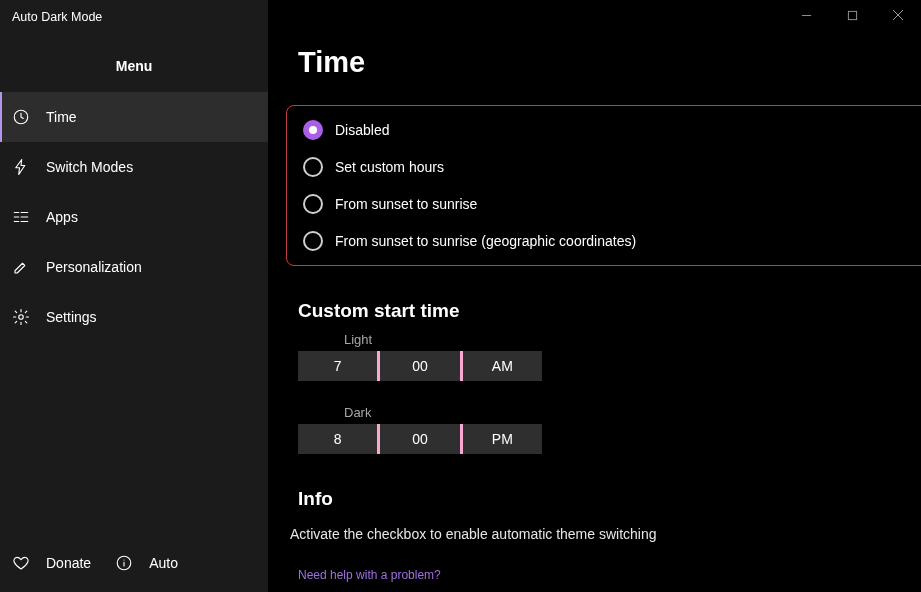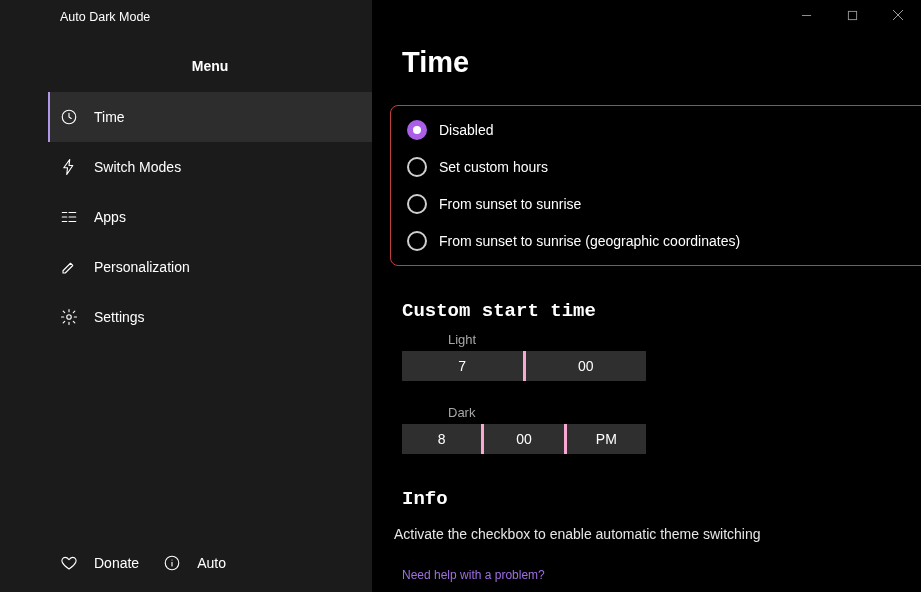--- a/index.html
+++ b/index.html
@@ -11,26 +11,25 @@
     body {
       width: 921px;
       height: 592px;
       background: #000;
       color: #fff;
       overflow: hidden;
       display: flex;
       position: relative;
     }
     .sidebar {
-      width: 372px;
+      width: 268px;
       background: #1b1b1b;
       display: flex;
       flex-direction: column;
       flex-shrink: 0;
-      padding-left: 48px;
     }
     .app-title {
       padding: 10px 12px 6px 12px;
       font-size: 12.5px;
       font-weight: 400;
     }
     .menu-header {
       padding: 28px 12px 18px 12px;
       font-size: 14px;
       font-weight: 600;
@@ -131,21 +130,20 @@
       height: 8px;
       background: #fff;
       border-radius: 50%;
       display: block;
     }
 
     .section-title {
       font-size: 19px;
       font-weight: 700;
       padding: 34px 0 6px 30px;
-      font-family: Liberation Mono, monospace;
     }
     .field-label {
       font-size: 13px;
       color: #a7a7a7;
       padding: 4px 0 4px 30px;
       margin-left: 46px;
     }
     .time-picker {
       display: flex;
       margin-left: 30px;
@@ -303,20 +301,21 @@
       <span>From sunset to sunrise (geographic coordinates)</span>
     </div>
   </div>
 
   <div class="section-title">Custom start time</div>
 
   <div class="field-label">Light</div>
   <div class="time-picker">
     <div class="time-seg">7</div>
     <div class="time-seg">00</div>
+    <div class="time-seg">AM</div>
   </div>
 
   <div class="spacer-md"></div>
 
   <div class="field-label">Dark</div>
   <div class="time-picker">
     <div class="time-seg">8</div>
     <div class="time-seg">00</div>
     <div class="time-seg">PM</div>
   </div>

